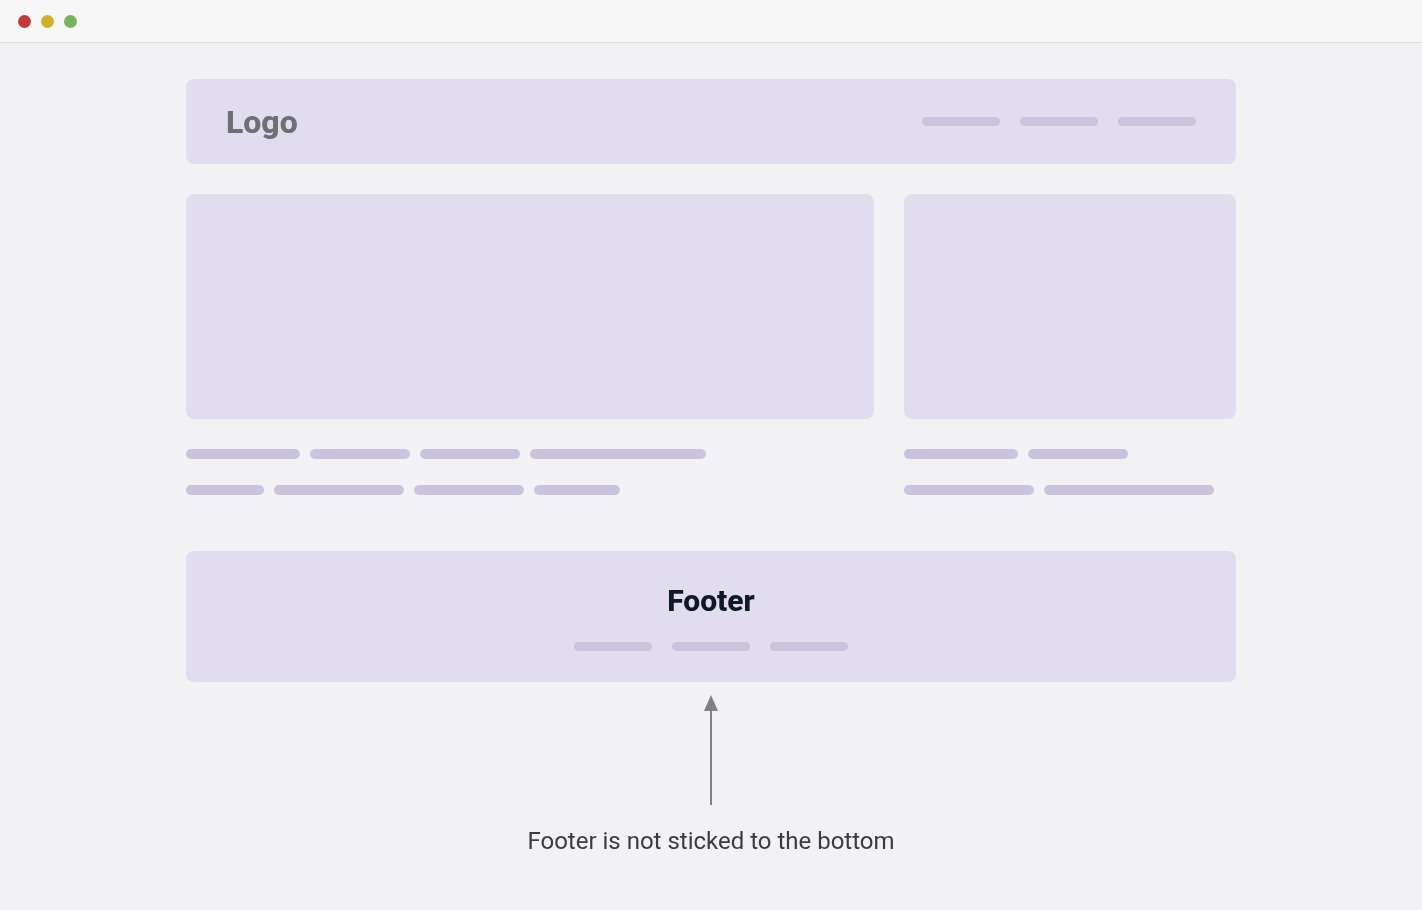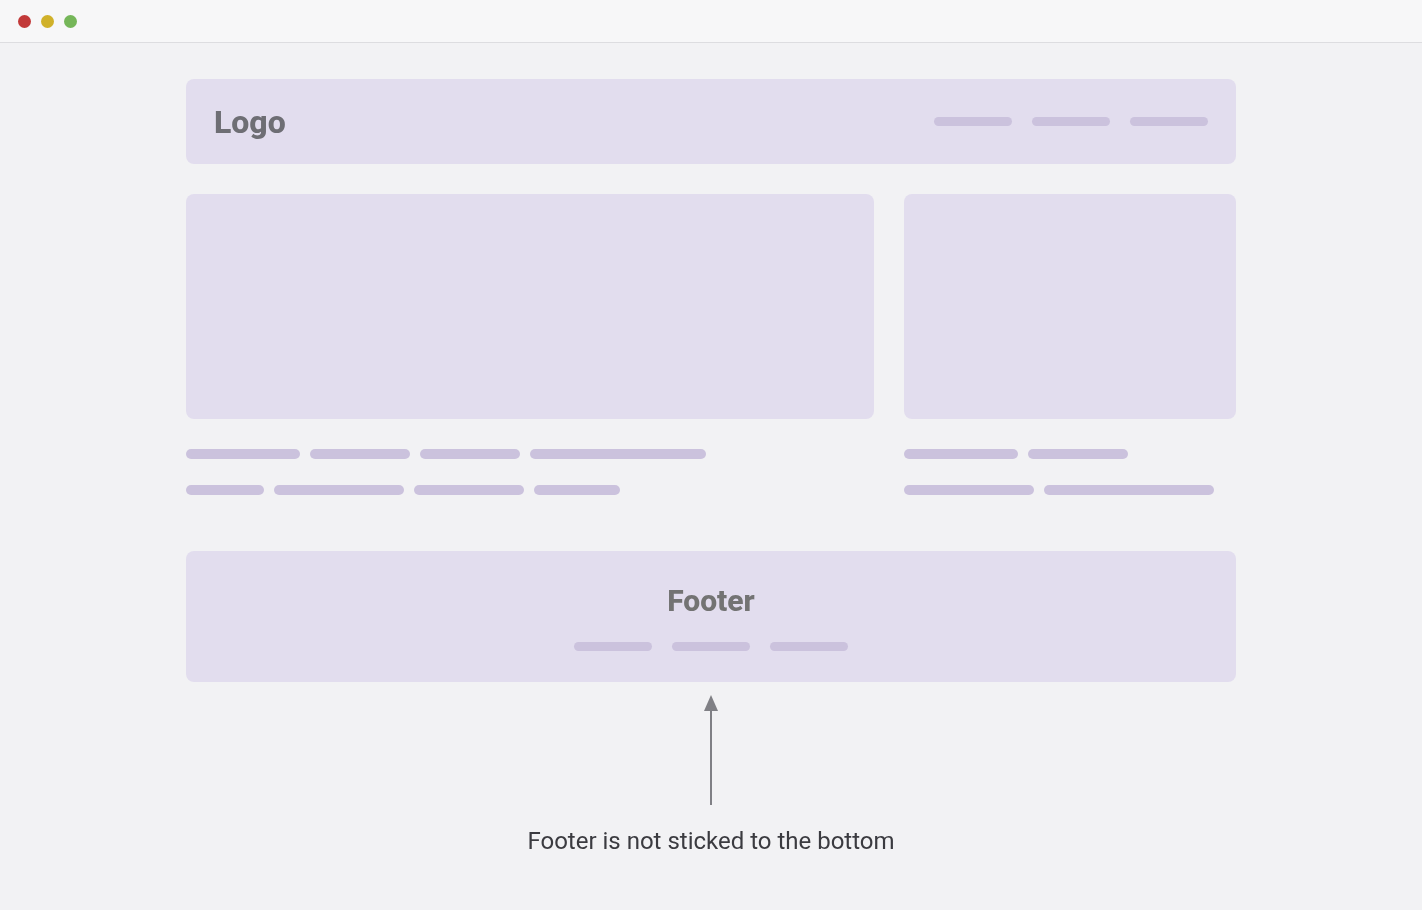--- a/index.html
+++ b/index.html
@@ -35,21 +35,21 @@
     background: #e2ddee;
     border-radius: 8px;
   }
 
   
   .wf-header {
     height: 85px;
     display: flex;
     align-items: center;
     justify-content: space-between;
-    padding: 0 28px;
+    padding: 0 40px;
   }
   .wf-header .logo {
     font-size: 32px;
     font-weight: 800;
     color: #6e6e74;
   }
   .nav-bar { display: flex; gap: 20px; }
   .bar {
     height: 9px;
     border-radius: 5px;
@@ -77,21 +77,21 @@
     height: 131px;
     display: flex;
     flex-direction: column;
     align-items: center;
     justify-content: center;
     gap: 24px;
   }
   .wf-footer .title {
     font-size: 30px;
     font-weight: 800;
-    color: #737373;
+    color: #0f172a;
   }
   .footer-links { display: flex; gap: 20px; }
   .footer-links .bar { width: 78px; height: 9px; }
 
   
   .arrow {
     position: absolute;
     left: 50%;
     transform: translateX(-50%);
     top: 616px;

